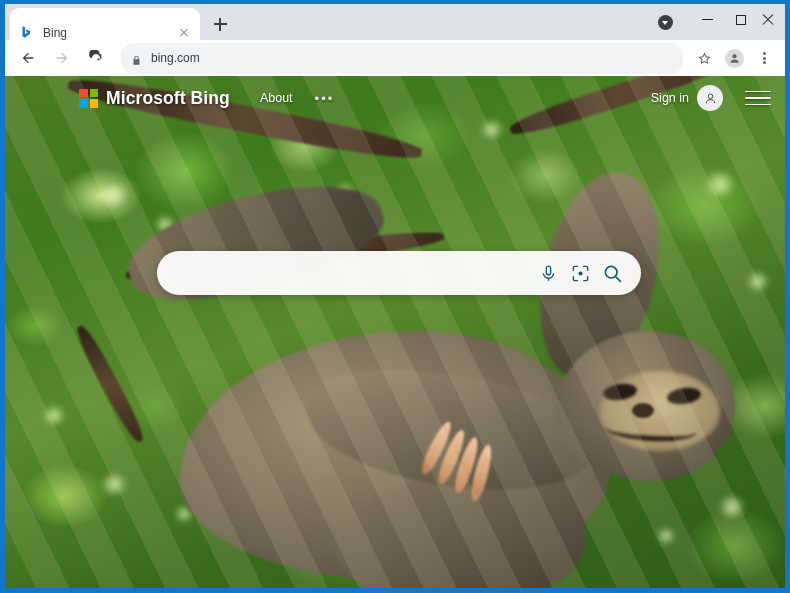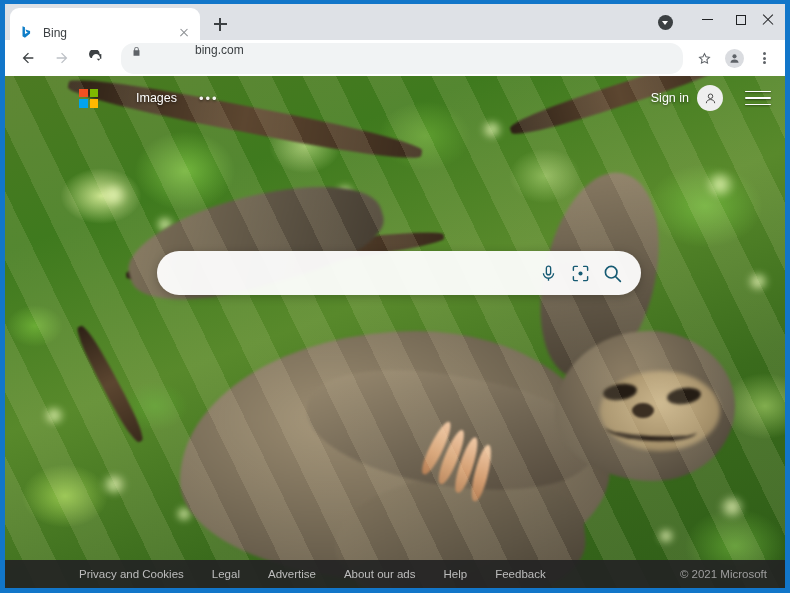--- a/index.html
+++ b/index.html
@@ -156,23 +156,23 @@
     display: flex; align-items: center; justify-content: center;
     flex: none;
   }
   #omnibox {
     flex: 1;
     height: 31px;
     background: #f1f3f4;
     border-radius: 13px;
     margin: 0 6px 0 8px;
     display: flex;
+    align-items: center;
     padding: 0 10px;
     box-sizing: border-box;
-    gap: 44px;
   }
   #omnibox-lock { width: 12px; height: 12px; margin-right: 8px; flex: none; }
   #omnibox-url {
     font-size: 12px;
     color: #3c4043;
   }
   #tb-star, #tb-profile, #tb-menu {
     width: 26px; height: 26px; flex: none;
     display:flex; align-items:center; justify-content:center;
     margin: 0 2px;
@@ -630,22 +630,23 @@
       <div id="watermark"></div>
 
       <div id="bing-header">
         <div id="ms-logo">
           <span id="ms-squares">
             <i style="background:#f25022"></i>
             <i style="background:#7fba00"></i>
             <i style="background:#00a4ef"></i>
             <i style="background:#ffb900"></i>
           </span>
+          <span id="ms-name">Microsoft Bing</span>
         </div>
-        <span id="nav-images">Images</span>
+        <span id="nav-images">About</span>
         <span id="nav-more">•••</span>
         <span id="header-spacer"></span>
         <span id="sign-in">Sign in</span>
         <span id="account-avatar">
           <svg width="15" height="15" viewBox="0 0 24 24">
             <circle cx="12" cy="8.4" r="3.6" fill="none" stroke="#4a4a4a" stroke-width="1.6"></circle>
             <path d="M5.3 19.5c0-3.8 3.2-5.8 6.7-5.8s6.7 2 6.7 5.8" fill="none" stroke="#4a4a4a" stroke-width="1.6"></path>
           </svg>
         </span>
         <span id="hamburger">
@@ -672,26 +673,16 @@
         </span>
         <span class="sb-icon">
           <svg width="21" height="21" viewBox="0 0 24 24">
             <circle cx="10.5" cy="10.5" r="6.6" fill="none" stroke="#155a72" stroke-width="1.9"></circle>
             <path d="M15.4 15.4L21 21" stroke="#155a72" stroke-width="1.9" stroke-linecap="round"></path>
           </svg>
         </span>
       </div>
 
 
-      <div id="footer">
-        <span class="footer-link">Privacy and Cookies</span>
-        <span class="footer-link">Legal</span>
-        <span class="footer-link">Advertise</span>
-        <span class="footer-link">About our ads</span>
-        <span class="footer-link">Help</span>
-        <span class="footer-link">Feedback</span>
-        <span id="footer-spacer"></span>
-        <span id="copyright">© 2021 Microsoft</span>
-      </div>
 
     </div>
   </div>
 </div>
 
 </body></html>

